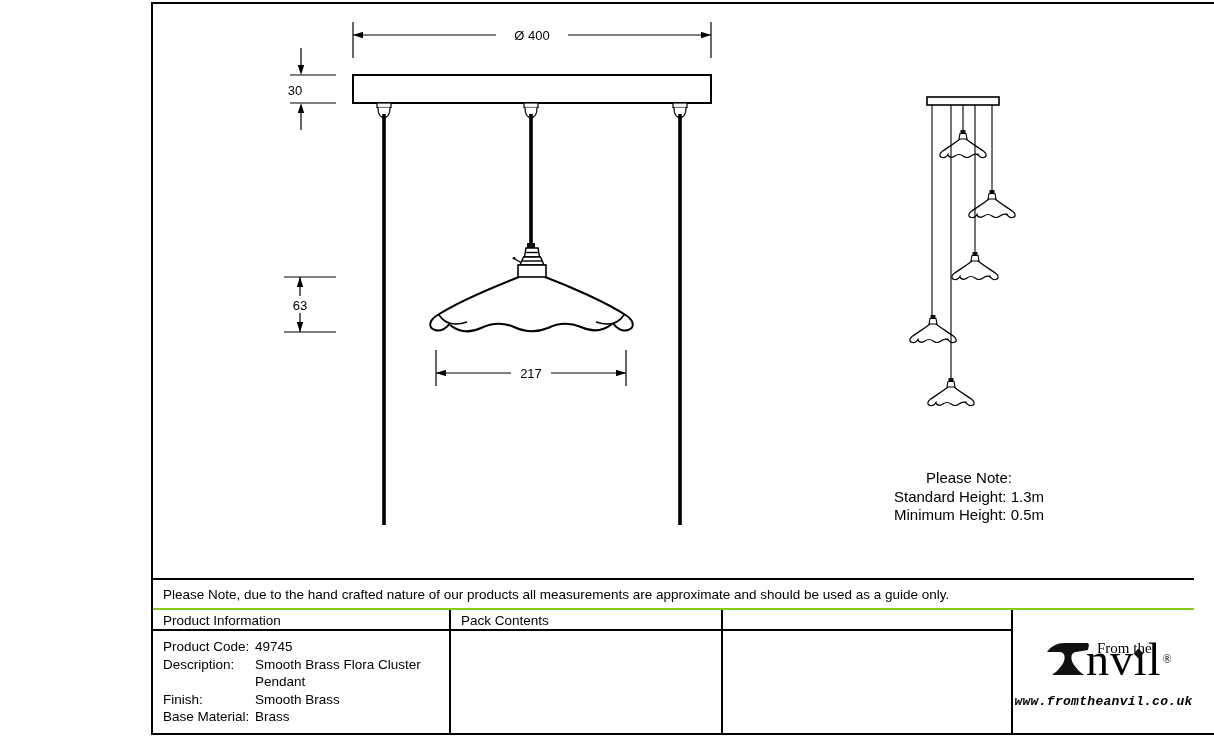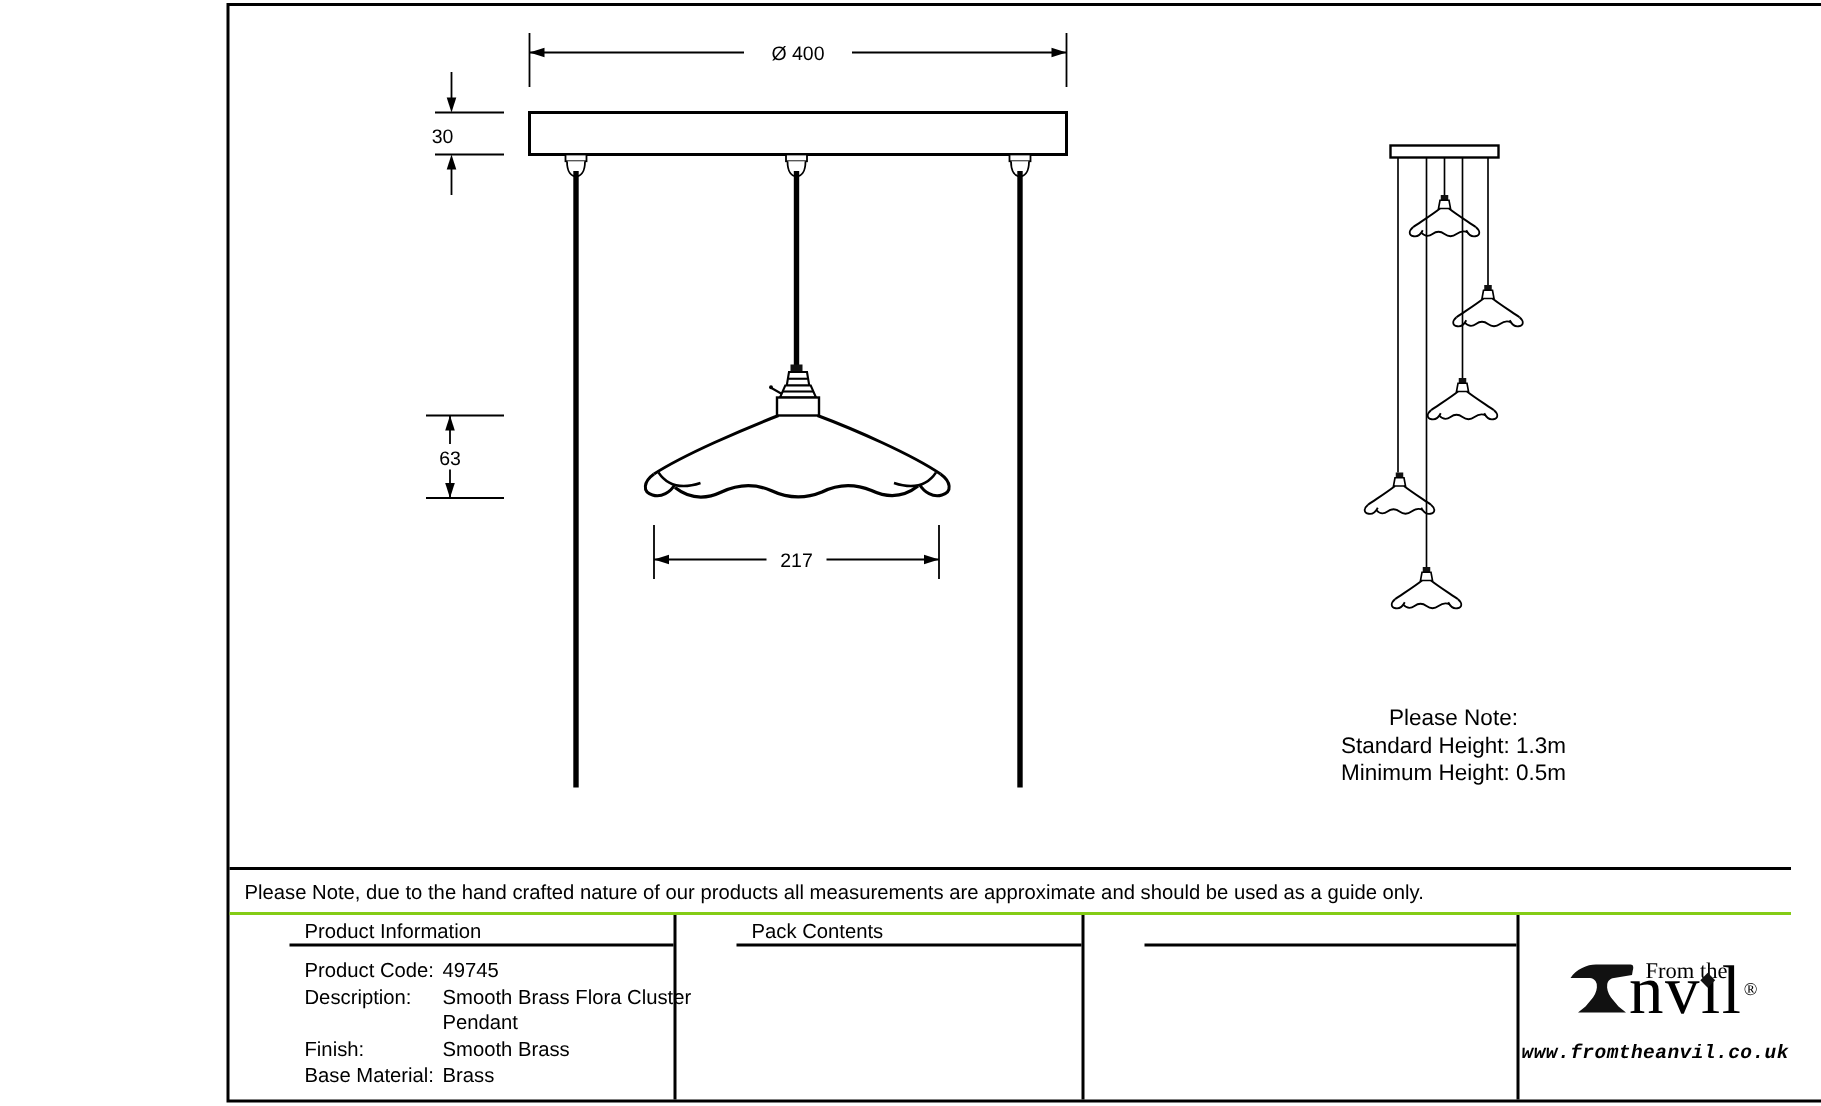--- a/index.html
+++ b/index.html
@@ -7,21 +7,21 @@
   .frame{position:absolute;left:151px;top:2px;width:1153px;height:733px;
     border:2px solid #000;box-sizing:border-box;background:#fff;}
   svg.drawing{position:absolute;left:0;top:0;display:block;}
   svg.drawing text{font-family:"Liberation Sans",sans-serif;fill:#000;stroke:none;}
   .dim-text{font-size:13px;text-anchor:middle;}
   .note-text{font-size:15px;text-anchor:middle;}
   .note-row{position:absolute;left:0;top:574px;width:1041px;height:32px;box-sizing:border-box;
     border-top:2px solid #000;border-bottom:2px solid #84cc16;display:flex;align-items:center;
     padding-left:10px;font-size:13.5px;}
   .bottom{position:absolute;left:0;top:606px;width:1041px;height:123px;display:flex;}
-  .col{box-sizing:border-box;height:100%;padding-left:40px;}
+  .col{box-sizing:border-box;height:100%;}
   .col-product{width:296px;}
   .col-pack{width:272px;border-left:2px solid #000;}
   .col-empty{width:290px;border-left:2px solid #000;}
   .col-logo{flex:1;border-left:2px solid #000;position:relative;}
   .col-header{height:21px;box-sizing:border-box;border-bottom:2px solid #000;
     padding:3px 0 0 10px;font-size:13.5px;}
   .col-body{padding:7px 10px 0 10px;font-size:13.5px;line-height:17.5px;}
   .prod-grid{display:grid;grid-template-columns:92px 180px;}
   .pack-item{white-space:nowrap;}
   .pack-item.gap{margin-top:17.5px;}

